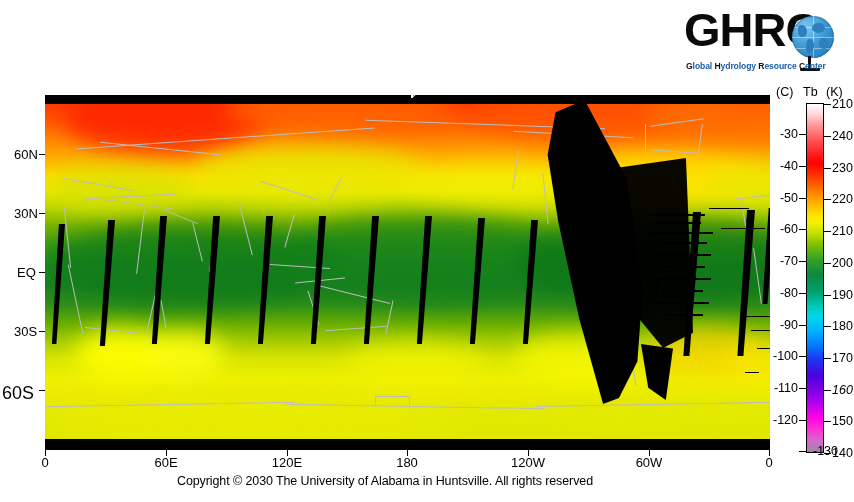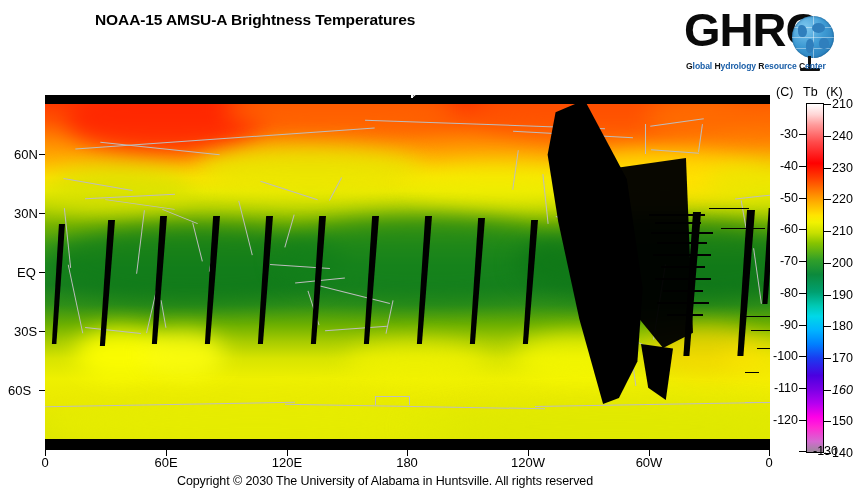--- a/index.html
+++ b/index.html
@@ -194,21 +194,20 @@
     font-size:12.5px;letter-spacing:-0.1px;
   }
 </style>
 </head>
 <body>
 
 <div id="header">
 
 
   <div id="titles">
-    <div class="t1">NOAA-15 AMSU-A Brightness Temperatures</div>
   </div>
 
   <div id="ghrc-logo">
     <div class="ghrc-text">GHRC</div>
     <div class="globe">
       <div class="merid"></div>
       <div class="lat" style="top:25%"></div>
       <div class="lat" style="top:50%"></div>
       <div class="lat" style="top:75%"></div>
       <div class="land" style="left:6px;top:9px;width:9px;height:12px;border-radius:40% 60% 50% 50%;"></div>
@@ -389,21 +388,21 @@
     <div class="line"></div>
     <div class="ar1"></div>
     <div class="ar2"></div>
 </div>
 
 <div>
   <div style="position:absolute;left:14px;top:147px;font-size:13px;">60N</div>
   <div style="position:absolute;left:14px;top:206px;font-size:13px;">30N</div>
   <div style="position:absolute;left:17px;top:265px;font-size:13px;">EQ</div>
   <div style="position:absolute;left:14px;top:324px;font-size:13px;">30S</div>
-  <div style="position:absolute;left:8px;top:383px;font-size:13px;">60S</div>
+  <div style="position:absolute;left:2px;top:383px;font-size:18px;">60S</div>
 </div>
 
 <div>
   <div class="lon-label" style="left:45px;">0</div>
   <div class="lon-label" style="left:166px;">60E</div>
   <div class="lon-label" style="left:287px;">120E</div>
   <div class="lon-label" style="left:407px;">180</div>
   <div class="lon-label" style="left:528px;">120W</div>
   <div class="lon-label" style="left:649px;">60W</div>
   <div class="lon-label" style="left:769px;">0</div>

